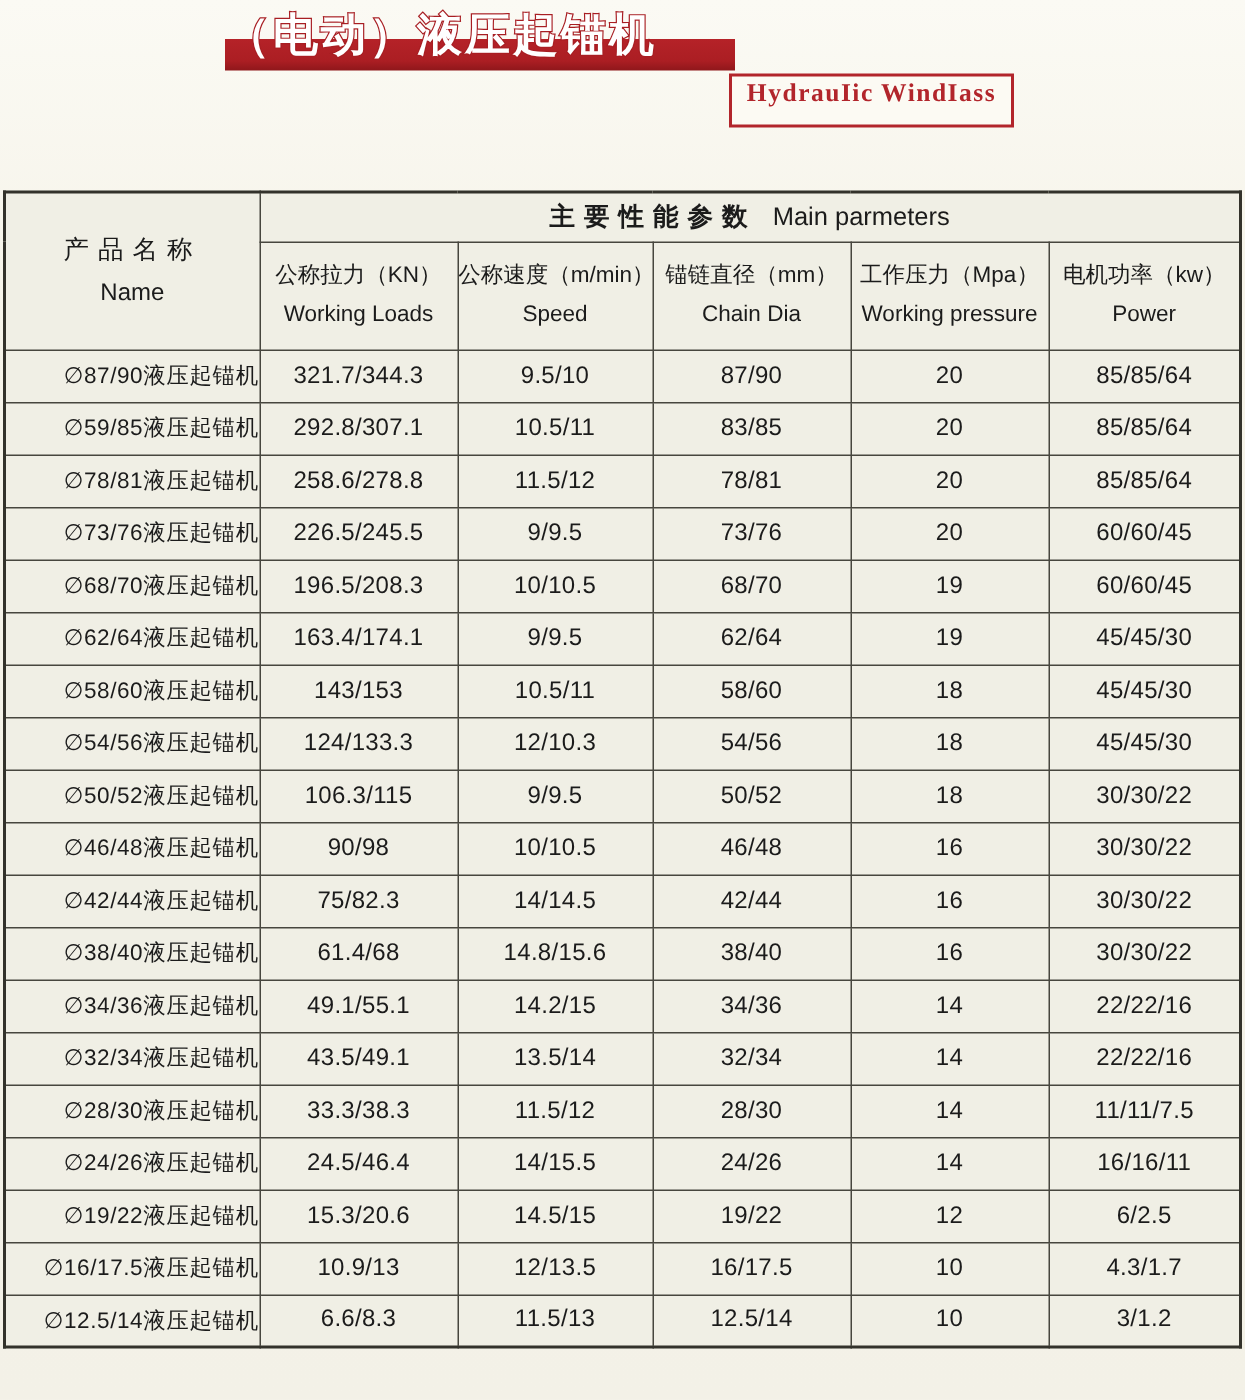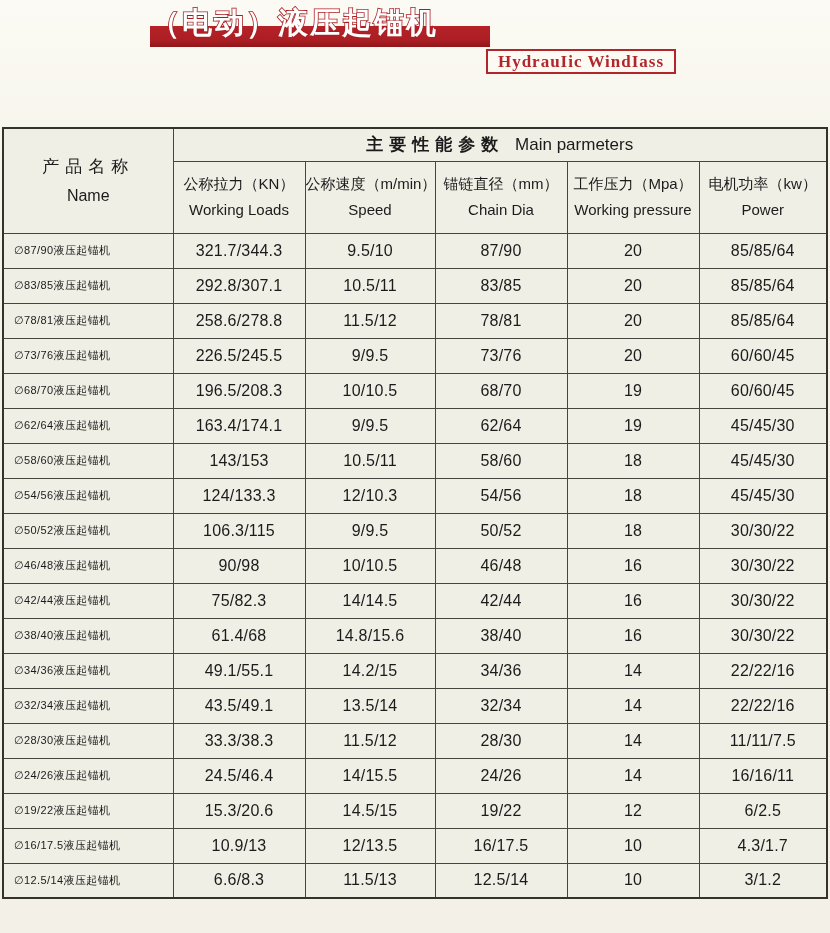--- a/index.html
+++ b/index.html
@@ -28,21 +28,21 @@
     font-size: 30px; font-weight: bold;
     letter-spacing: 2px; white-space: nowrap;
     color: #ffffff;
     -webkit-text-stroke: 1.6px #a81e23;
     paint-order: stroke fill;
   }
 
   
   .subtitle-box {
     position: absolute; left: 486px; top: 49px;
-    width: 190px; height: 25px;
+    width: 190px; height: 36px;
     border: 2px solid #b2252b;
     background: #fcfaf3;
     color: #b2252b;
     font-family: "Liberation Serif", serif;
     font-weight: bold; font-size: 17px;
     line-height: 21px; text-align: center;
     letter-spacing: 1px; white-space: nowrap;
   }
 
   
@@ -69,21 +69,21 @@
   .name-h .zh { letter-spacing: 6px; display: block; }
   .name-h .en { letter-spacing: 0; display: block; font-size: 16px; }
   .sub-h { height: 72px; font-size: 15px; line-height: 1.75; }
   .sub-h .en { display: block; }
   .spec tbody tr { height: 35px; }
   .spec tbody td {
     text-align: center; font-size: 16px;
     letter-spacing: 0.2px;
   }
   .spec tbody td.name-cell {
-    text-align: left; padding-left: 10px; font-size: 11px;
+    text-align: right; padding-left: 10px; font-size: 15px;
     letter-spacing: 0.4px;
   }
 </style>
 </head>
 <body>
 
 <div class="page">
 
   <div class="banner-bar"></div>
   <div class="banner-title">（电动）液压起锚机</div>
@@ -138,21 +138,21 @@
     <tbody id="spec-body">
         <tr>
           <td class="name-cell">∅87/90液压起锚机</td>
           <td>321.7/344.3</td>
           <td>9.5/10</td>
           <td>87/90</td>
           <td>20</td>
           <td>85/85/64</td>
         </tr>
         <tr>
-          <td class="name-cell">∅83/85液压起锚机</td>
+          <td class="name-cell">∅59/85液压起锚机</td>
           <td>292.8/307.1</td>
           <td>10.5/11</td>
           <td>83/85</td>
           <td>20</td>
           <td>85/85/64</td>
         </tr>
         <tr>
           <td class="name-cell">∅78/81液压起锚机</td>
           <td>258.6/278.8</td>
           <td>11.5/12</td>

